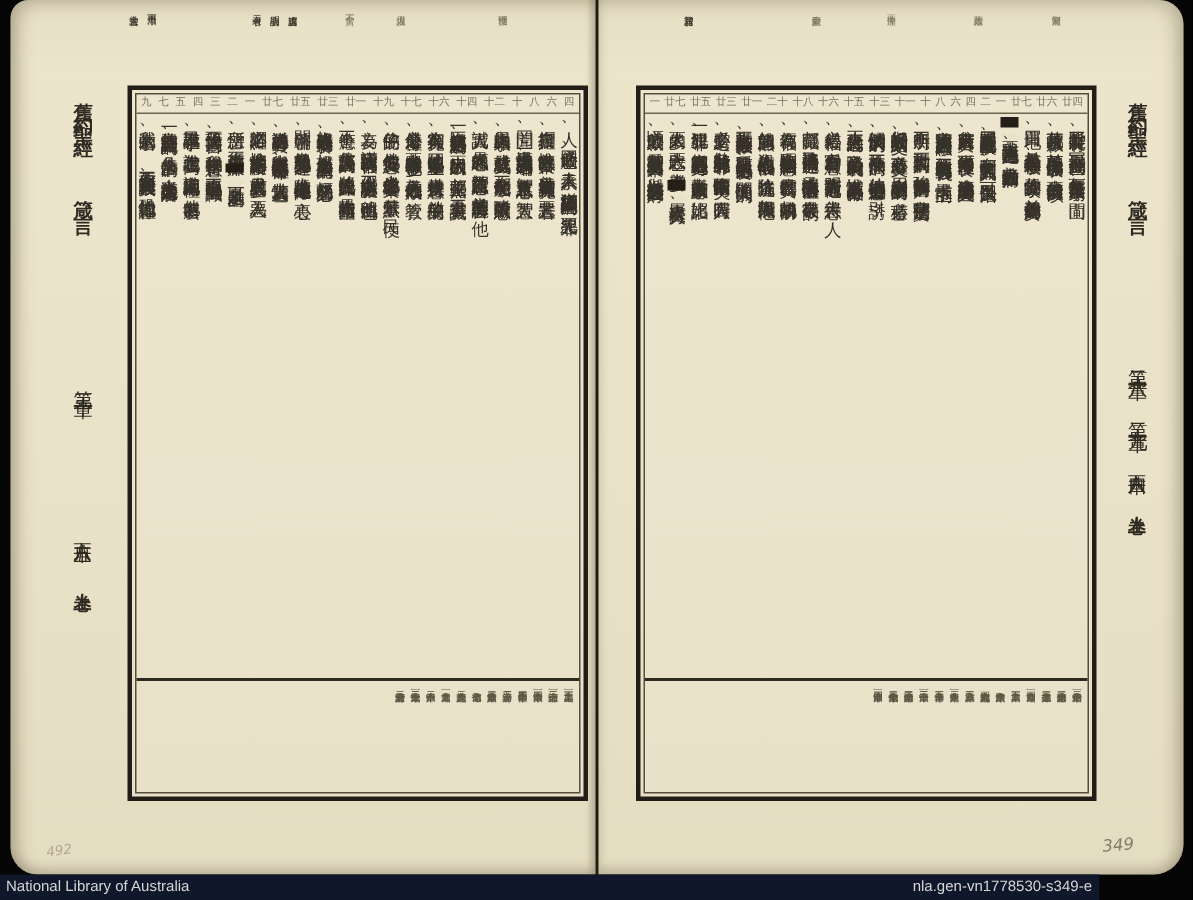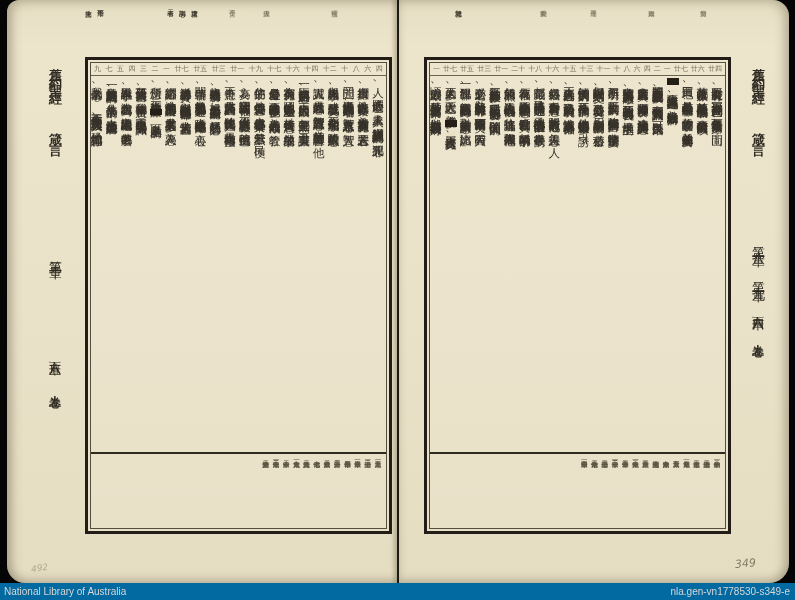--- a/index.html
+++ b/index.html
@@ -45,21 +45,21 @@
   
   .tnote{position:absolute;top:5px;height:52px;overflow:hidden;writing-mode:vertical-rl;
         text-orientation:upright;font-size:6.5px;line-height:7.4px;color:rgba(88,82,64,.45);
         font-family:sans-serif;}
   .tnote.dark{color:rgba(50,46,35,.85);}
   
   .pencil{position:absolute;font-family:"DejaVu Sans",sans-serif;font-style:italic;}
   .pencil-left{left:24px;top:563px;font-size:9px;color:#a89f88;transform:rotate(-8deg);opacity:.85;}
   .pencil-right{left:336px;top:557px;font-size:11px;color:#857c67;transform:rotate(-5deg);}
   
-  .footer-bar{position:absolute;left:0;bottom:0;width:795px;height:17px;background:#0369a1;}
+  .footer-bar{position:absolute;left:0;bottom:0;width:733px;height:17px;background:#0f172a;}
   .footer-bar span{position:absolute;top:3px;font-size:10px;color:#d6d6d6;
         font-family:"Liberation Sans",sans-serif;}
   .f-left{left:4px;}
   .f-right{right:5px;color:#c9c9c9;}
 </style>
 </head>
 <body>
 
 <div class="stage">
 

